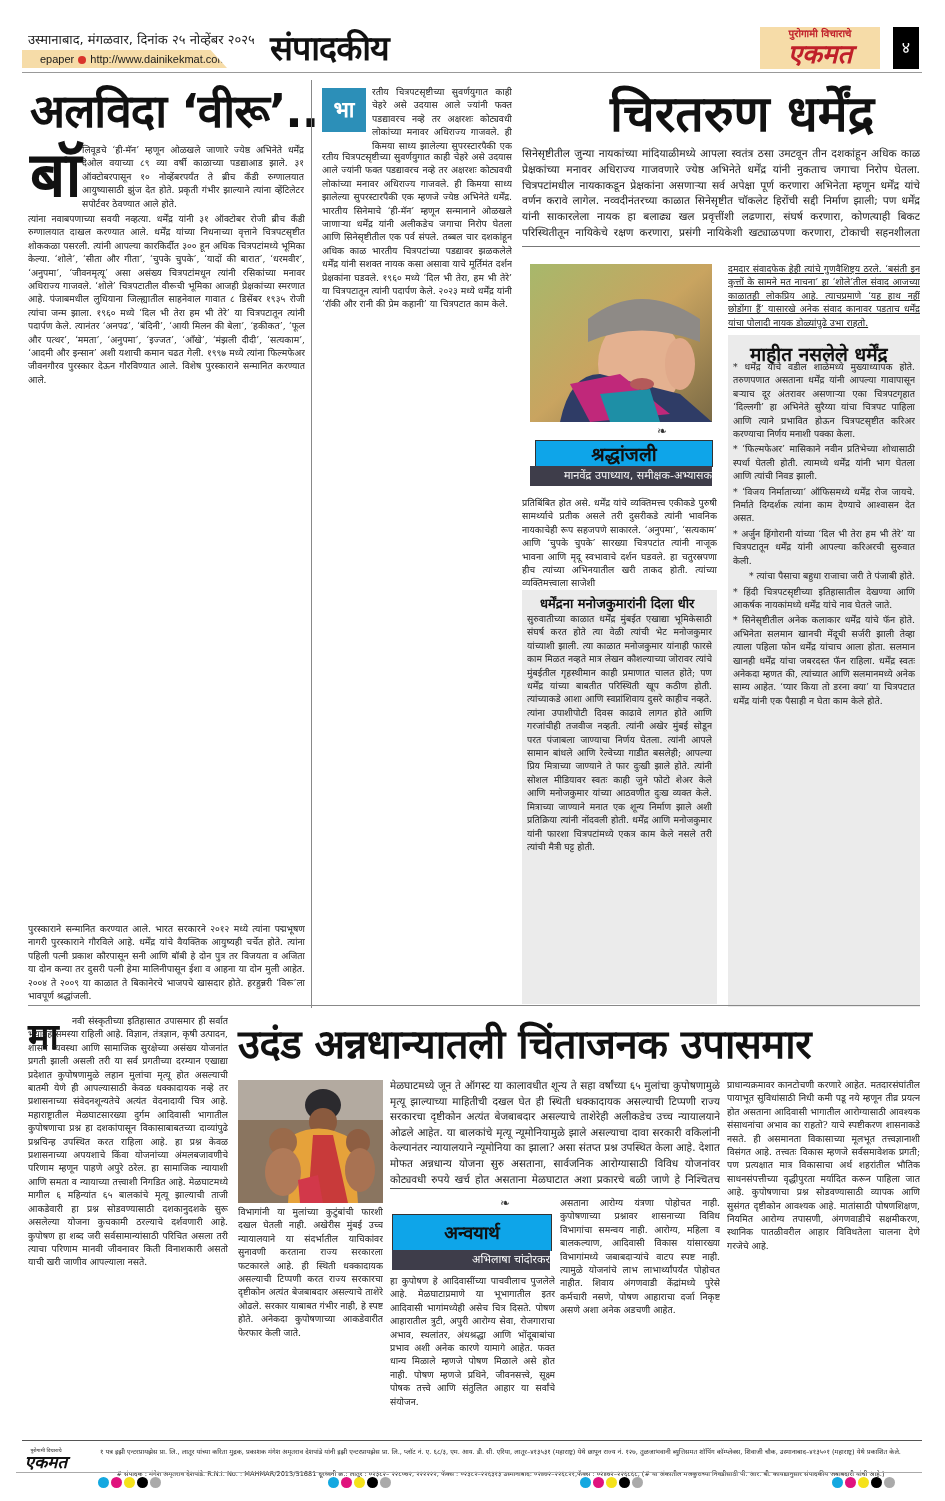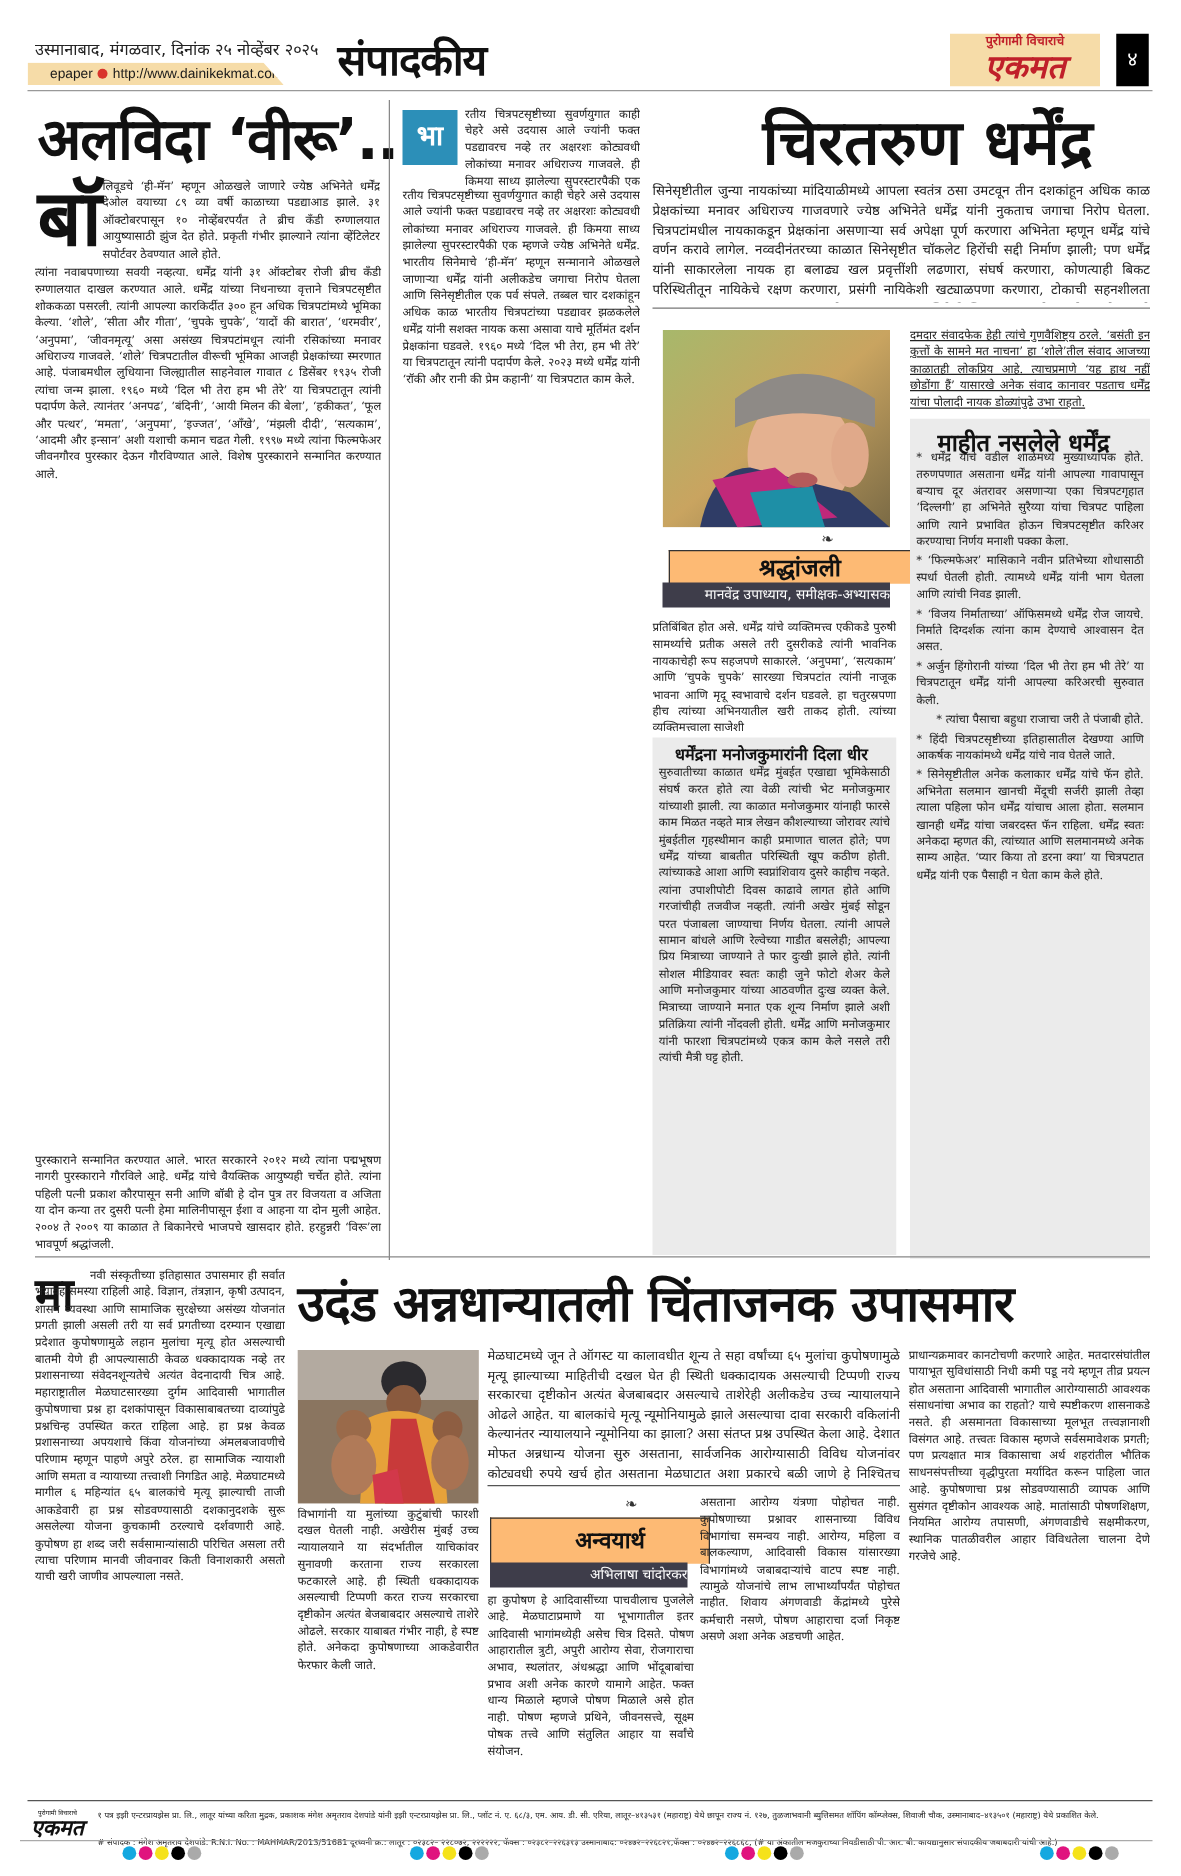--- a/index.html
+++ b/index.html
@@ -15,26 +15,26 @@
   .brand .name{font-size:26px;color:#c0202a;font-family:"DejaVu Serif",serif;font-weight:bold;line-height:28px;font-style:italic;}
   .pageno{left:893px;top:27px;width:26px;height:42px;background:#000;color:#fff;font-family:"DejaVu Sans",sans-serif;font-size:16px;text-align:center;line-height:42px;}
   .rule{background:#777;height:1px;}
   
   .txt{font-size:9.2px;line-height:13.4px;text-align:justify;color:#222;overflow:hidden;}
   .headline-big{font-family:"DejaVu Sans",sans-serif;font-weight:bold;color:#111;}
   .dropcap{font-family:"DejaVu Sans",sans-serif;font-weight:bold;color:#111;}
   .boxcap{background:#2c8fb8;color:#fff;font-family:"DejaVu Sans",sans-serif;font-weight:bold;text-align:center;}
   .grey-box{background:#ebebeb;}
   .subhead{font-family:"DejaVu Sans",sans-serif;font-weight:bold;font-size:13px;color:#111;}
-  .byline-box{border:1px solid #333;border-bottom:none;background:#fdba74;text-align:center;padding-left:16px;}
+  .byline-box{border:1px solid #333;border-bottom:none;background:#0ea5e9;text-align:center;}
   .byline-box .t{font-family:"DejaVu Sans",sans-serif;font-weight:bold;font-size:19px;color:#111;}
   .byline-bar{background:#3e3d4a;color:#fff;text-align:right;font-family:"DejaVu Sans",sans-serif;font-size:11px;}
   .leaf{font-size:12px;color:#333;}
   .photo{overflow:hidden;}
-  .footer-text{font-family:"DejaVu Sans",sans-serif;font-size:6.6px;line-height:12px;color:#222;white-space:nowrap;overflow:hidden;}
+  .footer-text{font-family:"DejaVu Sans",sans-serif;font-size:6.6px;line-height:12px;color:#222;white-space:nowrap;overflow:hidden;text-align:center;}
   .reg{display:flex;gap:2px;}
   .reg span{width:11px;height:11px;border-radius:50%;display:inline-block;}
   .vline{background:#888;width:1px;}
 </style>
 </head>
 <body>
 
 <div class="abs dateline">उस्मानाबाद, मंगळवार, दिनांक २५ नोव्हेंबर २०२५</div>
 <div class="abs epaper">
   <span>epaper</span><span class="dot"></span><span>http://www.dainikekmat.com</span>

